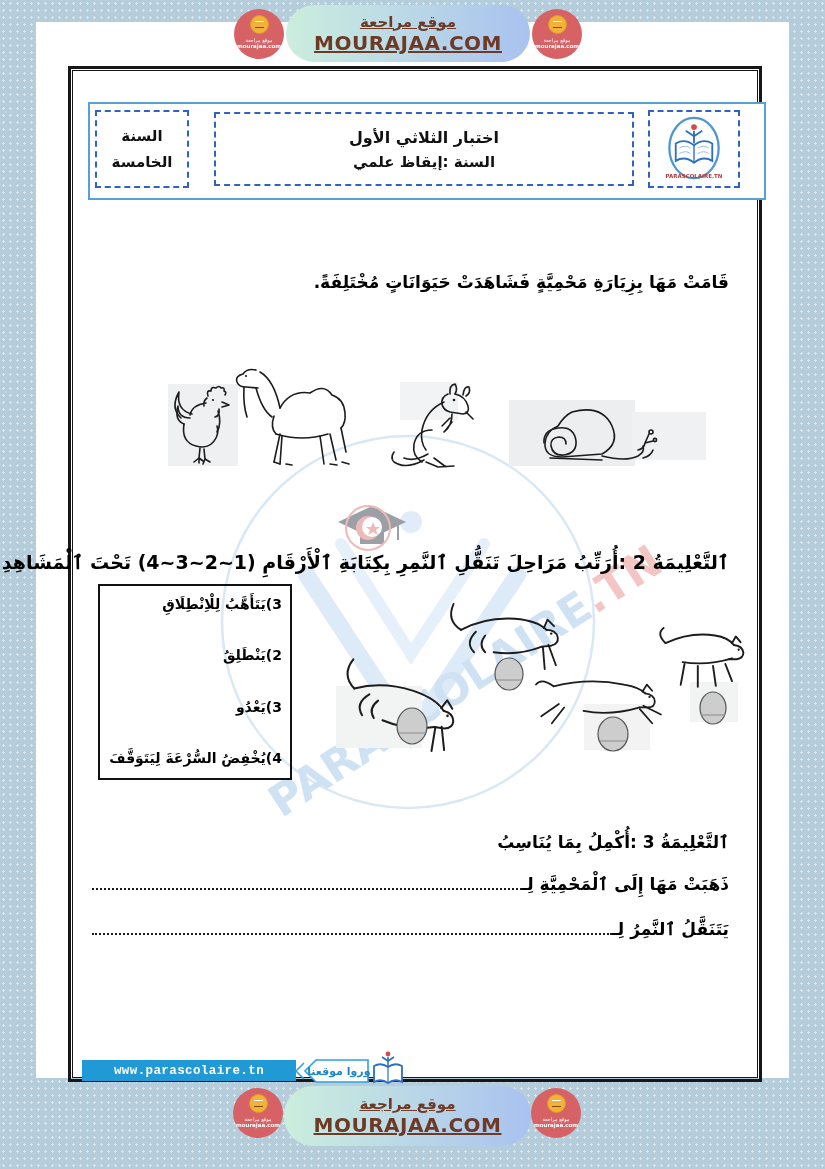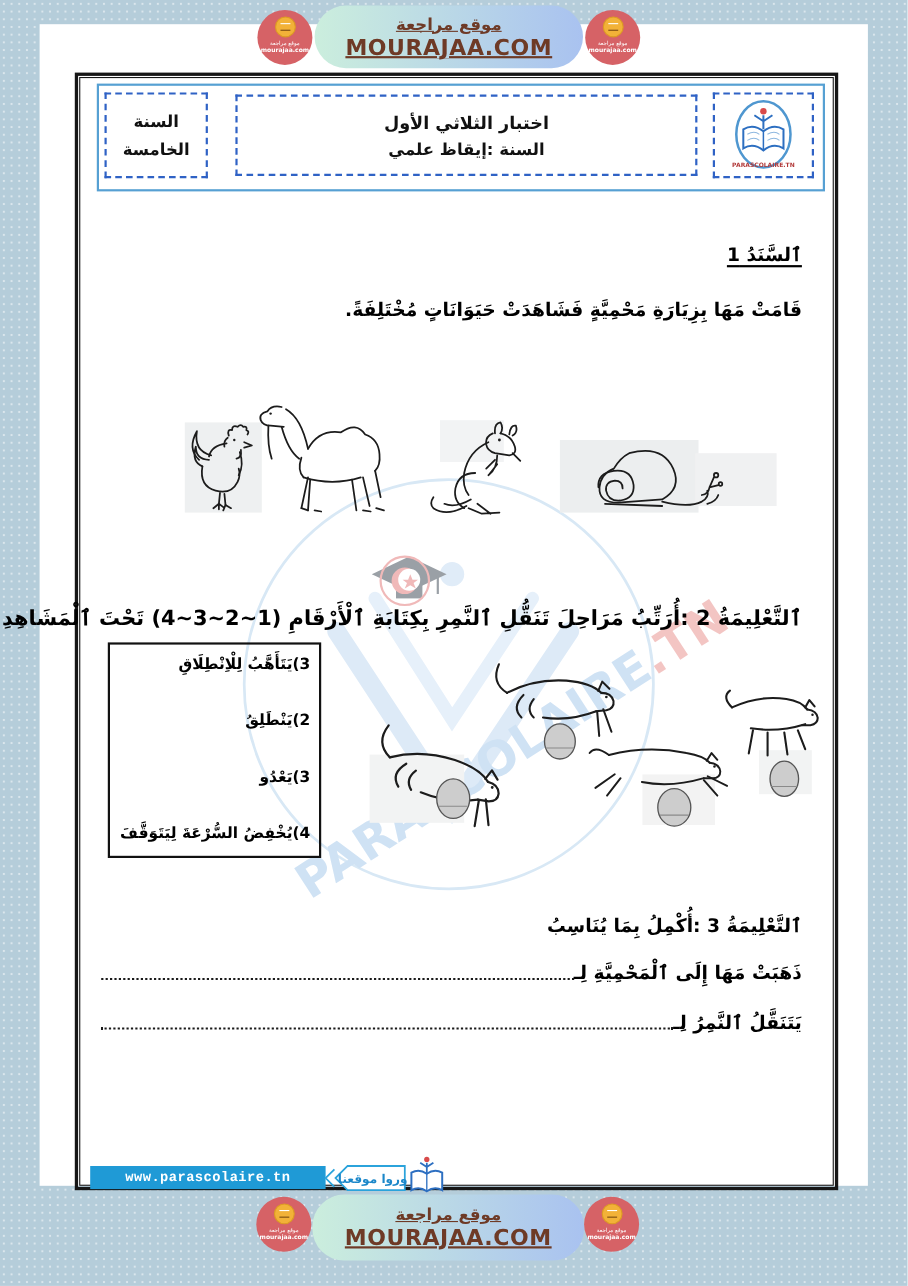--- a/index.html
+++ b/index.html
@@ -7,22 +7,22 @@
   body{background-color:#b5cdda;
     background-image:radial-gradient(rgba(255,255,255,.5) 1px, transparent 1.4px);
     background-size:7px 7px;position:relative;}
 
   
   .page{position:absolute;left:36px;top:22px;width:753px;height:1056px;background:#fff;}
   .frame{position:absolute;left:32px;top:44px;width:688px;height:1010px;border:3px solid #161616;}
   .frame::after{content:"";position:absolute;inset:1px;border:1px solid #161616;}
 
   
-  .header-wrap{position:absolute;left:52px;top:54px;width:658px;height:94px;
-    border:2px solid #56a0d3;background:#fff;}
+  .header-wrap{position:absolute;left:52px;top:80px;width:658px;height:94px;
+    border:2px solid #56a0d3;background:#fff;padding-left:16px;}
   .hbox{position:absolute;border:2px dashed #2f62c5;box-sizing:border-box;
     display:flex;flex-direction:column;align-items:center;justify-content:center;}
   .box-year{left:5px;top:6px;width:94px;height:78px;gap:8px;}
   .box-year div{font-weight:bold;font-size:15px;color:#111;}
   .box-title{left:124px;top:8px;width:420px;height:74px;gap:6px;}
   .box-title .t1{font-weight:bold;font-size:16px;color:#111;}
   .box-title .t2{font-weight:bold;font-size:15px;color:#111;}
   .box-logo{left:558px;top:6px;width:92px;height:78px;}
 
   
@@ -132,21 +132,20 @@
         <circle cx="46" cy="15" r="3.2" fill="#d84a4a"></circle>
         <path d="M46,19 v14 M46,25 l-9,-6 M46,25 l9,-6" stroke="#2d6fc1" stroke-width="2" fill="none"></path>
         <path d="M26,33 q10,-6 20,2 q10,-8 20,-2 v19 q-10,-6 -20,2 q-10,-8 -20,-2 z" fill="#fff" stroke="#2d6fc1" stroke-width="2"></path>
         <path d="M46,35 v19" stroke="#2d6fc1" stroke-width="1.5"></path>
         <path d="M30,38 q7,-4 12,0 M30,44 q7,-4 12,0 M50,38 q7,-4 12,0 M50,44 q7,-4 12,0" stroke="#8fb8e0" stroke-width="1" fill="none"></path>
         <text x="46" y="71" font-size="6" text-anchor="middle" fill="#b23a3a" font-weight="bold">PARASCOLAIRE.TN</text>
       </svg>
     </div>
   </div>
 
-  <div class="line sanad z2" style="top:198px;">ٱلسَّنَدُ 1</div>
   <div class="line z2" style="top:248px;">قَامَتْ مَهَا بِزِيَارَةِ مَحْمِيَّةٍ فَشَاهَدَتْ حَيَوَانَاتٍ مُخْتَلِفَةً.</div>
 
   <svg class="abs z2" style="left:128px;top:334px;" width="548" height="142" viewBox="0 0 548 142">
     <rect x="4" y="28" width="70" height="82" fill="#eef0f1"></rect>
     <rect x="236" y="26" width="58" height="38" fill="#f2f3f4"></rect>
     <rect x="345" y="44" width="126" height="66" fill="#eceeef"></rect>
     <rect x="468" y="56" width="74" height="48" fill="#f0f1f2"></rect>
     <g fill="none" stroke="#1c1c1c" stroke-width="1.6" stroke-linecap="round" stroke-linejoin="round">
 
       <g transform="translate(10,34)">

